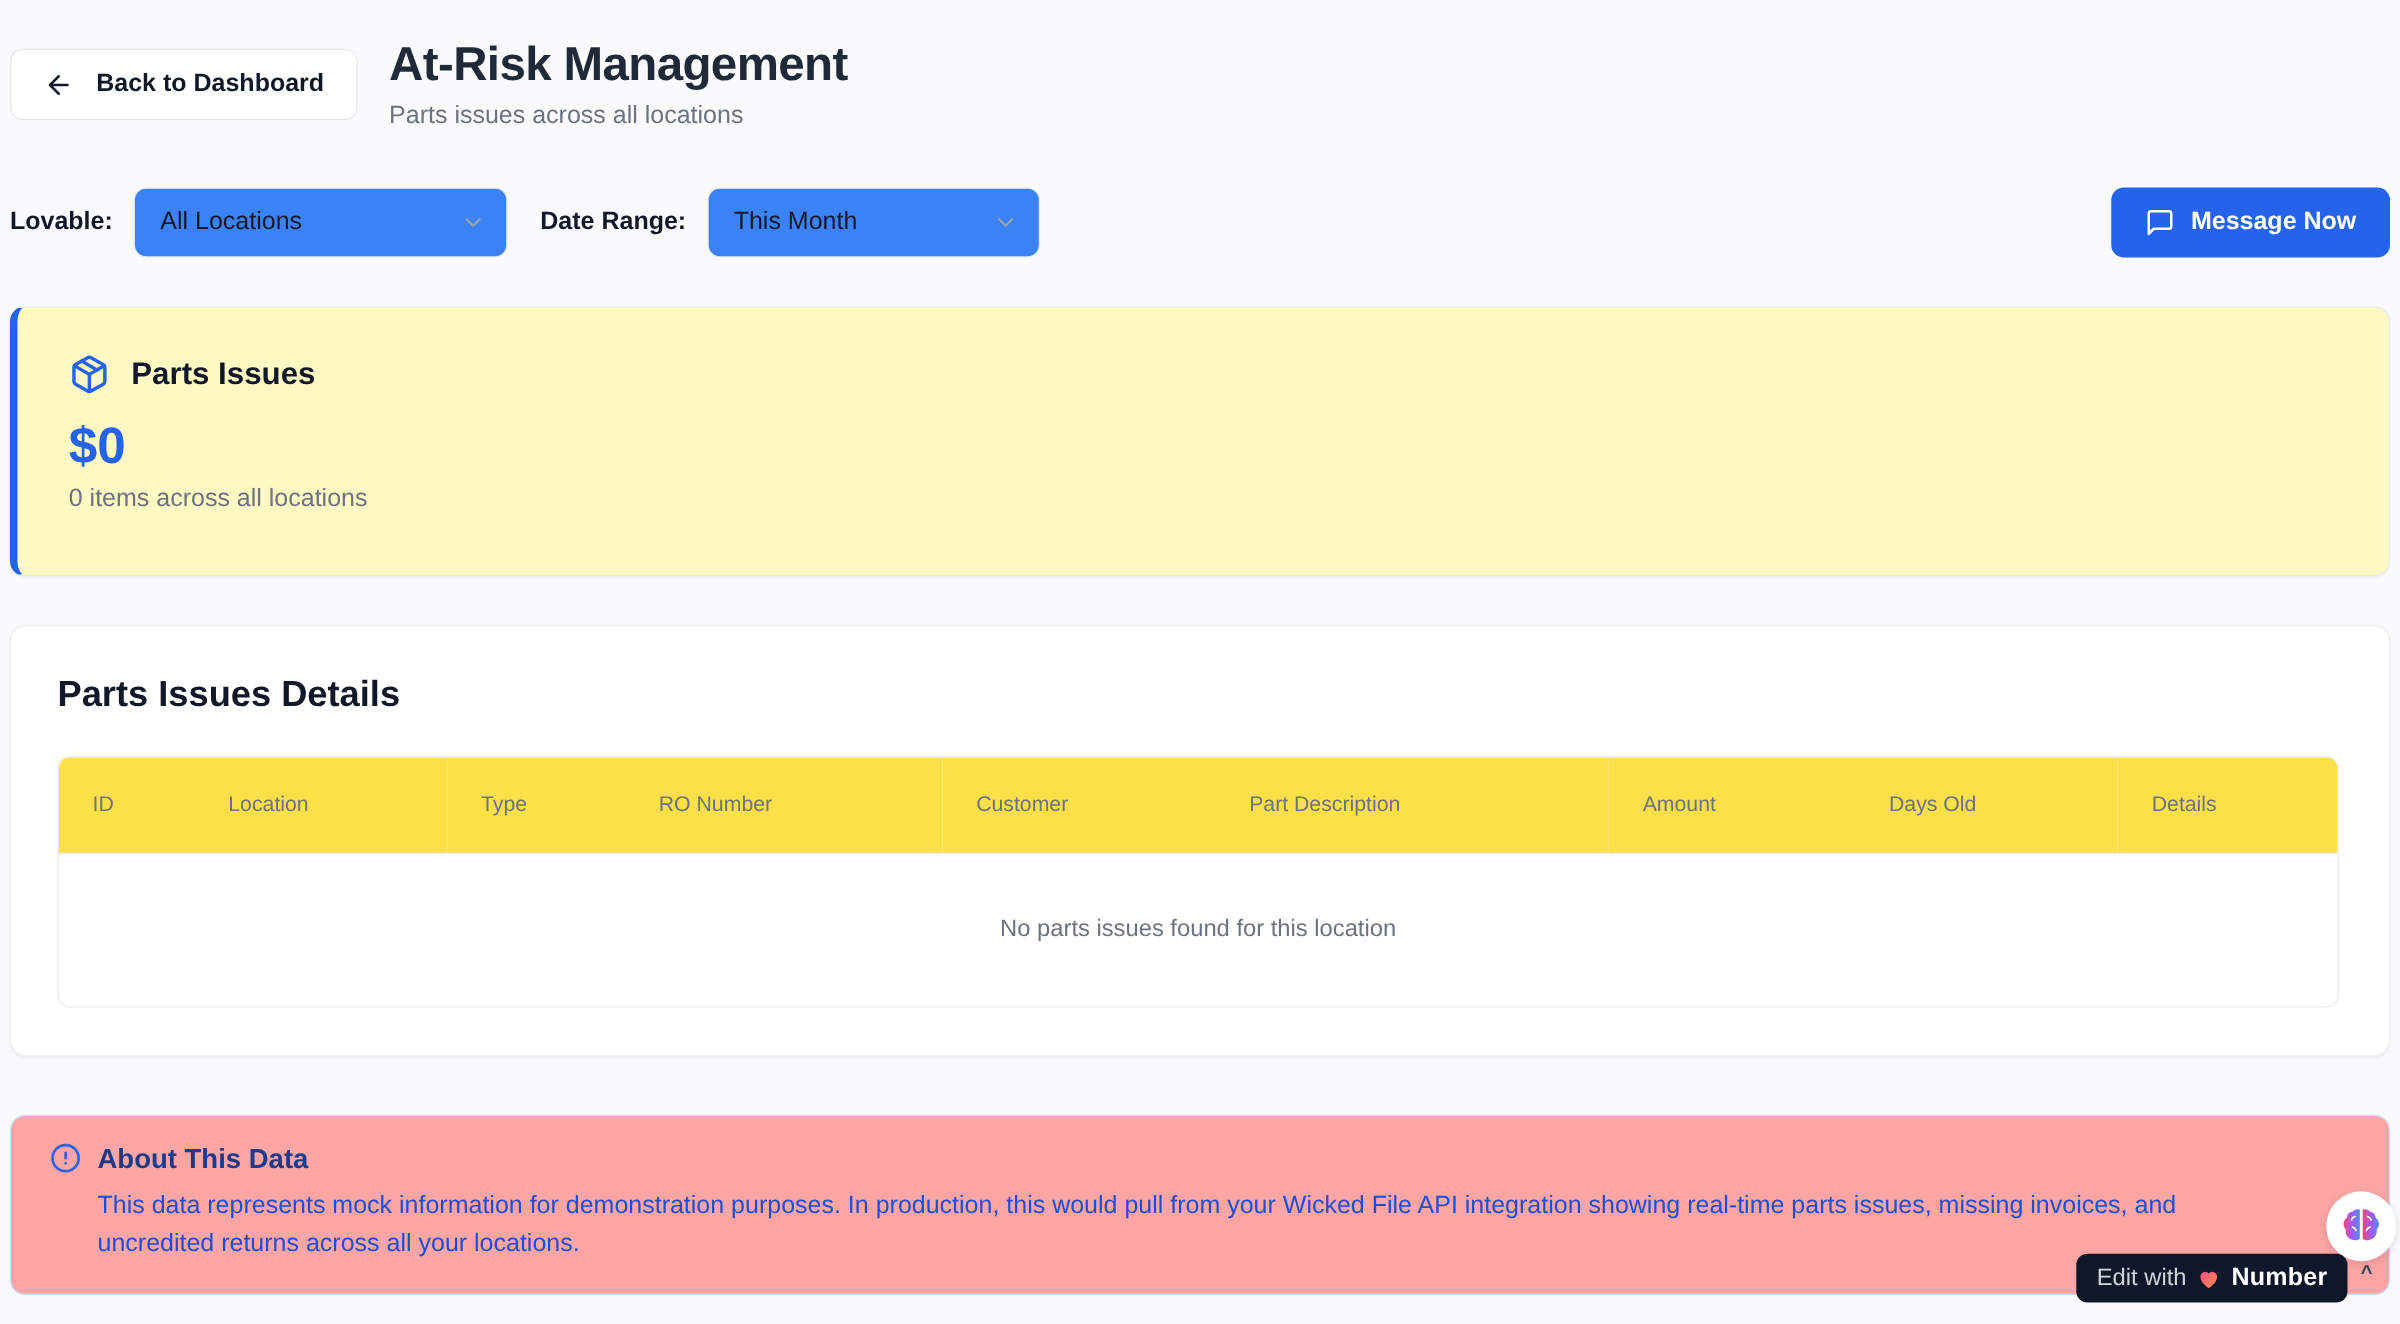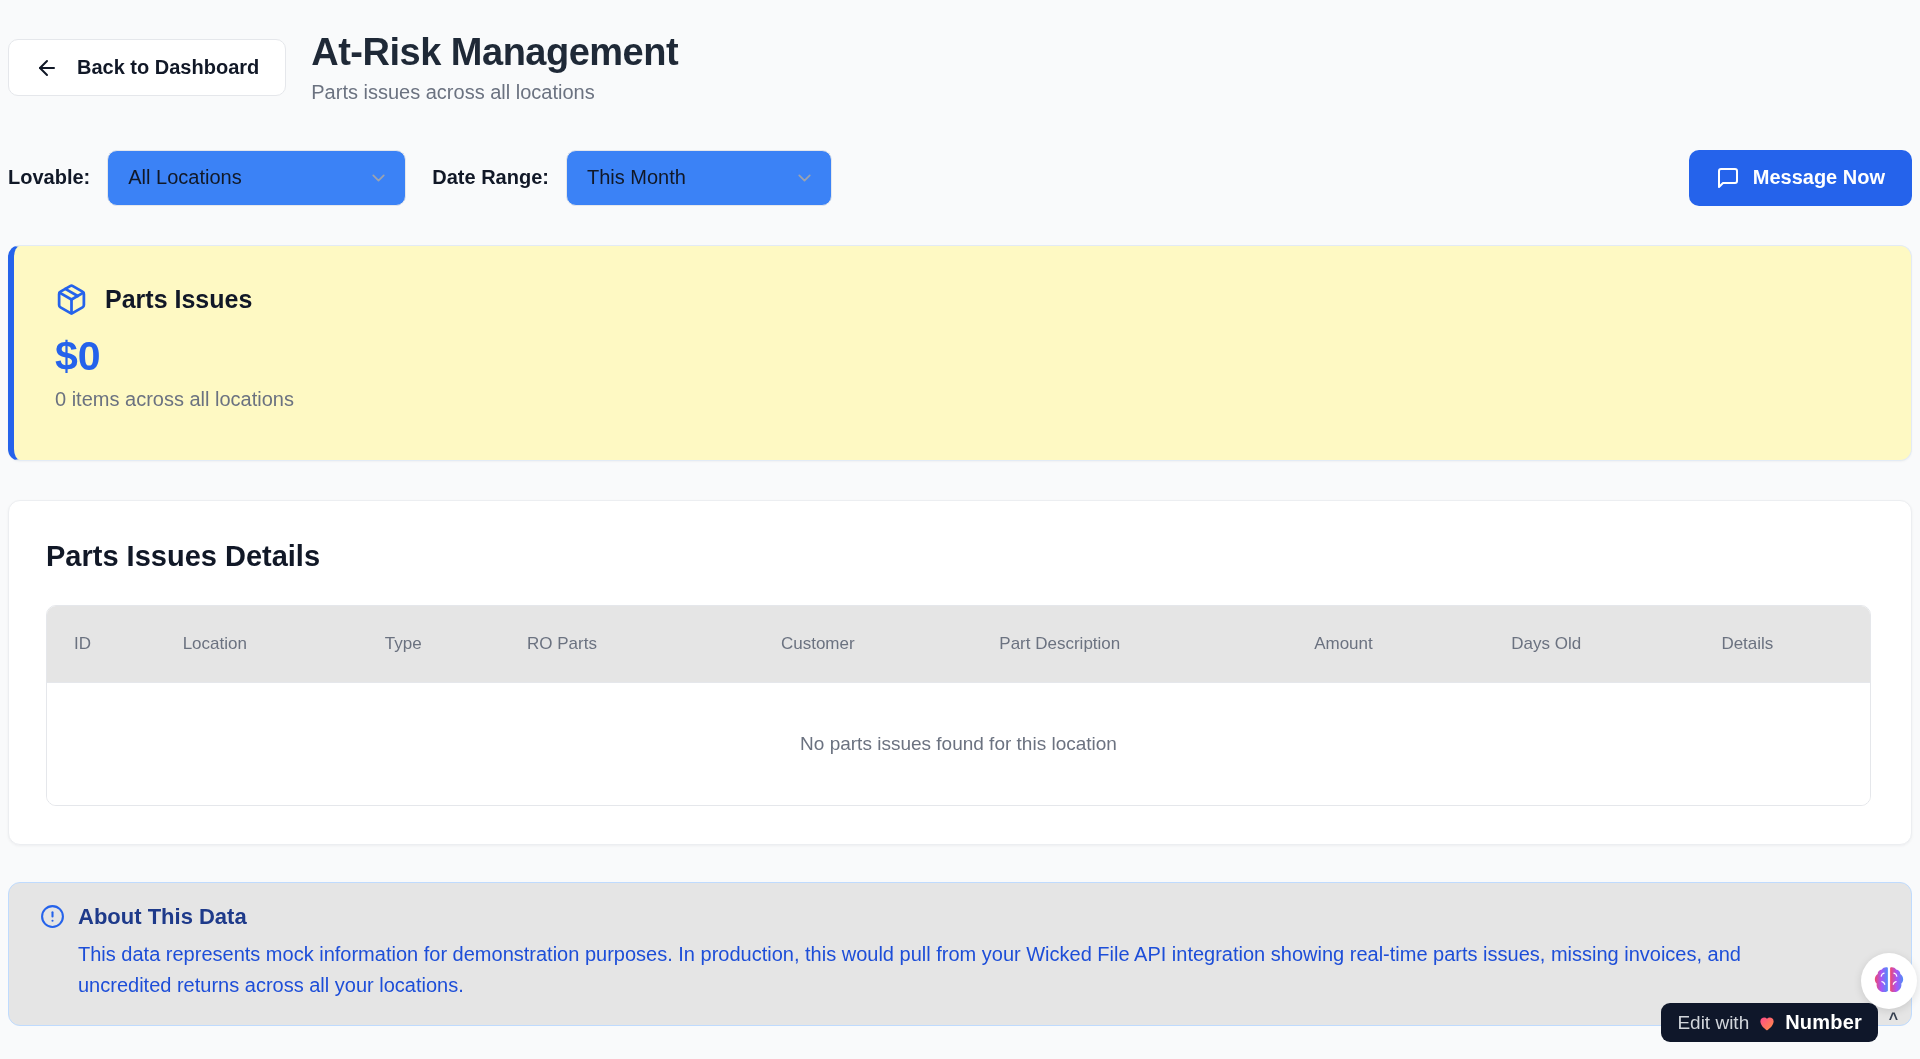--- a/index.html
+++ b/index.html
@@ -72,31 +72,31 @@
     padding: 37px 40px 0 37px;
     box-shadow: 0 1px 3px rgba(16,24,40,.05);
   }
   .details-heading { font-size: 29px; font-weight: 700; color: #111827; line-height: 1.25; }
   .table-wrap { margin-top: 31px; border: 1px solid #e5e7eb; border-radius: 10px; overflow: hidden; }
   table { width: 100%; border-collapse: collapse; table-layout: fixed; }
   thead th {
     height: 77px; padding: 0 8px 0 27px;
     text-align: left; vertical-align: middle;
     font-size: 17px; font-weight: 500; color: #6b7280;
-    border-bottom: 1px solid #e5e7eb; background: #e5e5e5;
+    border-bottom: 1px solid #e5e7eb; background: #fde047;
   }
   .empty-cell {
     height: 122px; text-align: center; vertical-align: middle;
     font-size: 19px; color: #6b7280; background: #fff;
   }
 
   
   .about-card {
-    margin-top: 37px;
-    background: #e5e5e5; border: 1px solid #bfdbfe; border-radius: 12px;
+    margin-top: 47px;
+    background: #fca5a5; border: 1px solid #bfdbfe; border-radius: 12px;
     padding: 21px 40px 24px 31px;
   }
   .about-head-row { display: flex; align-items: center; gap: 13px; }
   .about-head-row svg { width: 25px; height: 25px; stroke: #2563eb; }
   .about-heading { font-size: 22px; font-weight: 700; color: #1e3a8a; }
   .about-body {
     margin: 9px 0 0 38px; max-width: 1742px;
     font-size: 20px; line-height: 31px; color: #1d4ed8;
   }
 
@@ -203,21 +203,21 @@
             <col style="width:17.27%">
           <col style="width:10.81%">
             <col style="width:11.53%">
             <col style="width:9.63%">
         </colgroup>
         <thead>
           <tr>
             <th>ID</th>
             <th>Location</th>
             <th>Type</th>
-            <th>RO Parts</th>
+            <th>RO Number</th>
             <th>Customer</th>
             <th>Part Description</th>
             <th>Amount</th>
             <th>Days Old</th>
             <th>Details</th>
           </tr>
         </thead>
         <tbody>
           <tr>
             <td class="empty-cell" colspan="9">No parts issues found for this location</td>

